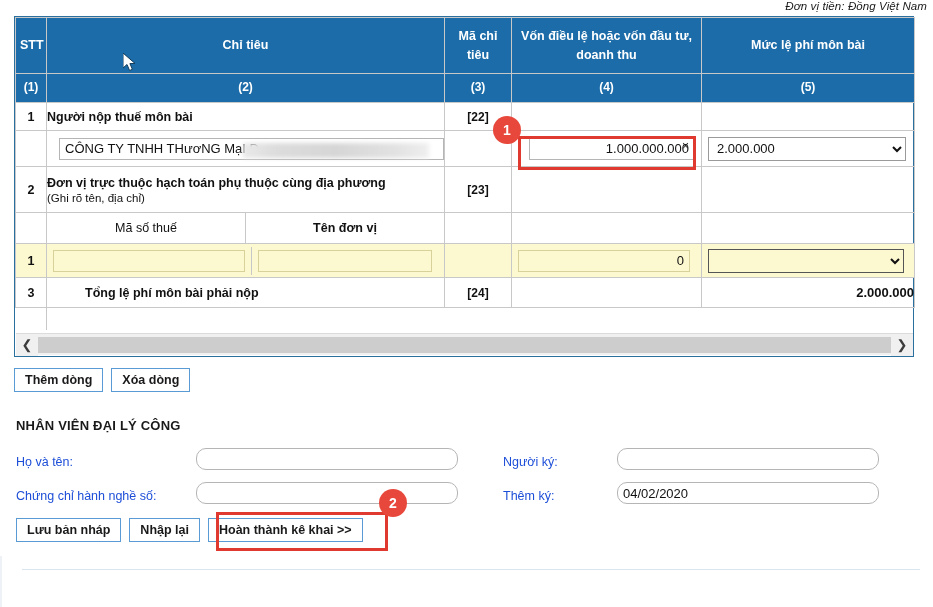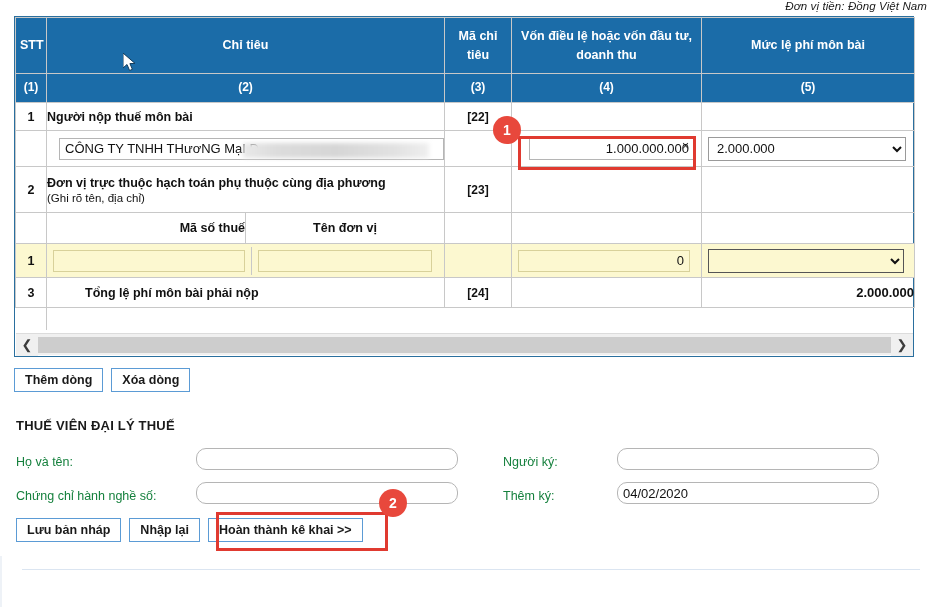--- a/index.html
+++ b/index.html
@@ -142,21 +142,21 @@
     cursor: pointer;
   }
   .row-btns { position:absolute; left: 14px; top: 368px; display:flex; gap:8px;border-radius:8px; }
 
   
   .agent-title {
     position: absolute; left: 16px; top: 418px;
     font-size: 13px; font-weight: bold; color:#1a1a1a;
     letter-spacing:.2px;
   }
-  .fld-label { position:absolute; font-size:12.5px; color:#15803d; }
+  .fld-label { position:absolute; font-size:12.5px; color:#1d4ed8; }
   .fld-input { position:absolute; font-size:13px;border-radius:10px; }
 
   .lbl-hovaten   { left:16px;  top:455px; }
   .in-hovaten    { left:196px; top:448px; width:262px; height:23px; }
   .lbl-chungchi  { left:16px;  top:489px; }
   .in-chungchi   { left:196px; top:482px; width:262px; height:23px; }
   .lbl-nguoiky   { left:503px; top:455px; }
   .in-nguoiky    { left:617px; top:448px; width:262px; height:23px; }
   .lbl-ngayky    { left:503px; top:489px; }
   .in-ngayky     { left:617px; top:482px; width:262px; height:23px; }
@@ -272,21 +272,21 @@
           <td></td>
           <td></td>
         </tr>
 
         <tr class="subhead">
           <td></td>
           <td>
             <table style="width:100%;border-collapse:collapse">
               <tbody>
                   <tr>
-                <td style="width:50%;border:none;border-right:1px solid #c8c8c8;text-align:right;font-weight:bold">Mã số thuế</td>
+                <td style="width:50%;border:none;border-right:1px solid #c8c8c8;text-align:center;font-weight:normal">Mã số thuế</td>
                 <td style="width:50%;border:none;text-align:center;font-weight:bold">Tên đơn vị</td>
               </tr>
             </tbody>
               </table>
           </td>
           <td></td>
           <td></td>
           <td></td>
         </tr>
 
@@ -344,21 +344,21 @@
       <div class="hs-track"></div>
       <div class="hs-arrow">❯</div>
     </div>
   </div>
 
   <div class="row-btns">
     <button class="btn">Thêm dòng</button>
     <button class="btn">Xóa dòng</button>
   </div>
 
-  <div class="agent-title">THUẾ VIÊN ĐẠI LÝ THUẾ</div>
+  <div class="agent-title">NHÂN VIÊN ĐẠI LÝ CÔNG</div>
 
   <div class="fld-label lbl-hovaten">Họ và tên:</div>
   <input class="txt fld-input in-hovaten" value="" style="">
 
   <div class="fld-label lbl-chungchi">Chứng chỉ hành nghề số:</div>
   <input class="txt fld-input in-chungchi" value="" style="">
 
   <div class="fld-label lbl-nguoiky">Người ký:</div>
   <input class="txt fld-input in-nguoiky" value="" style="">
 

